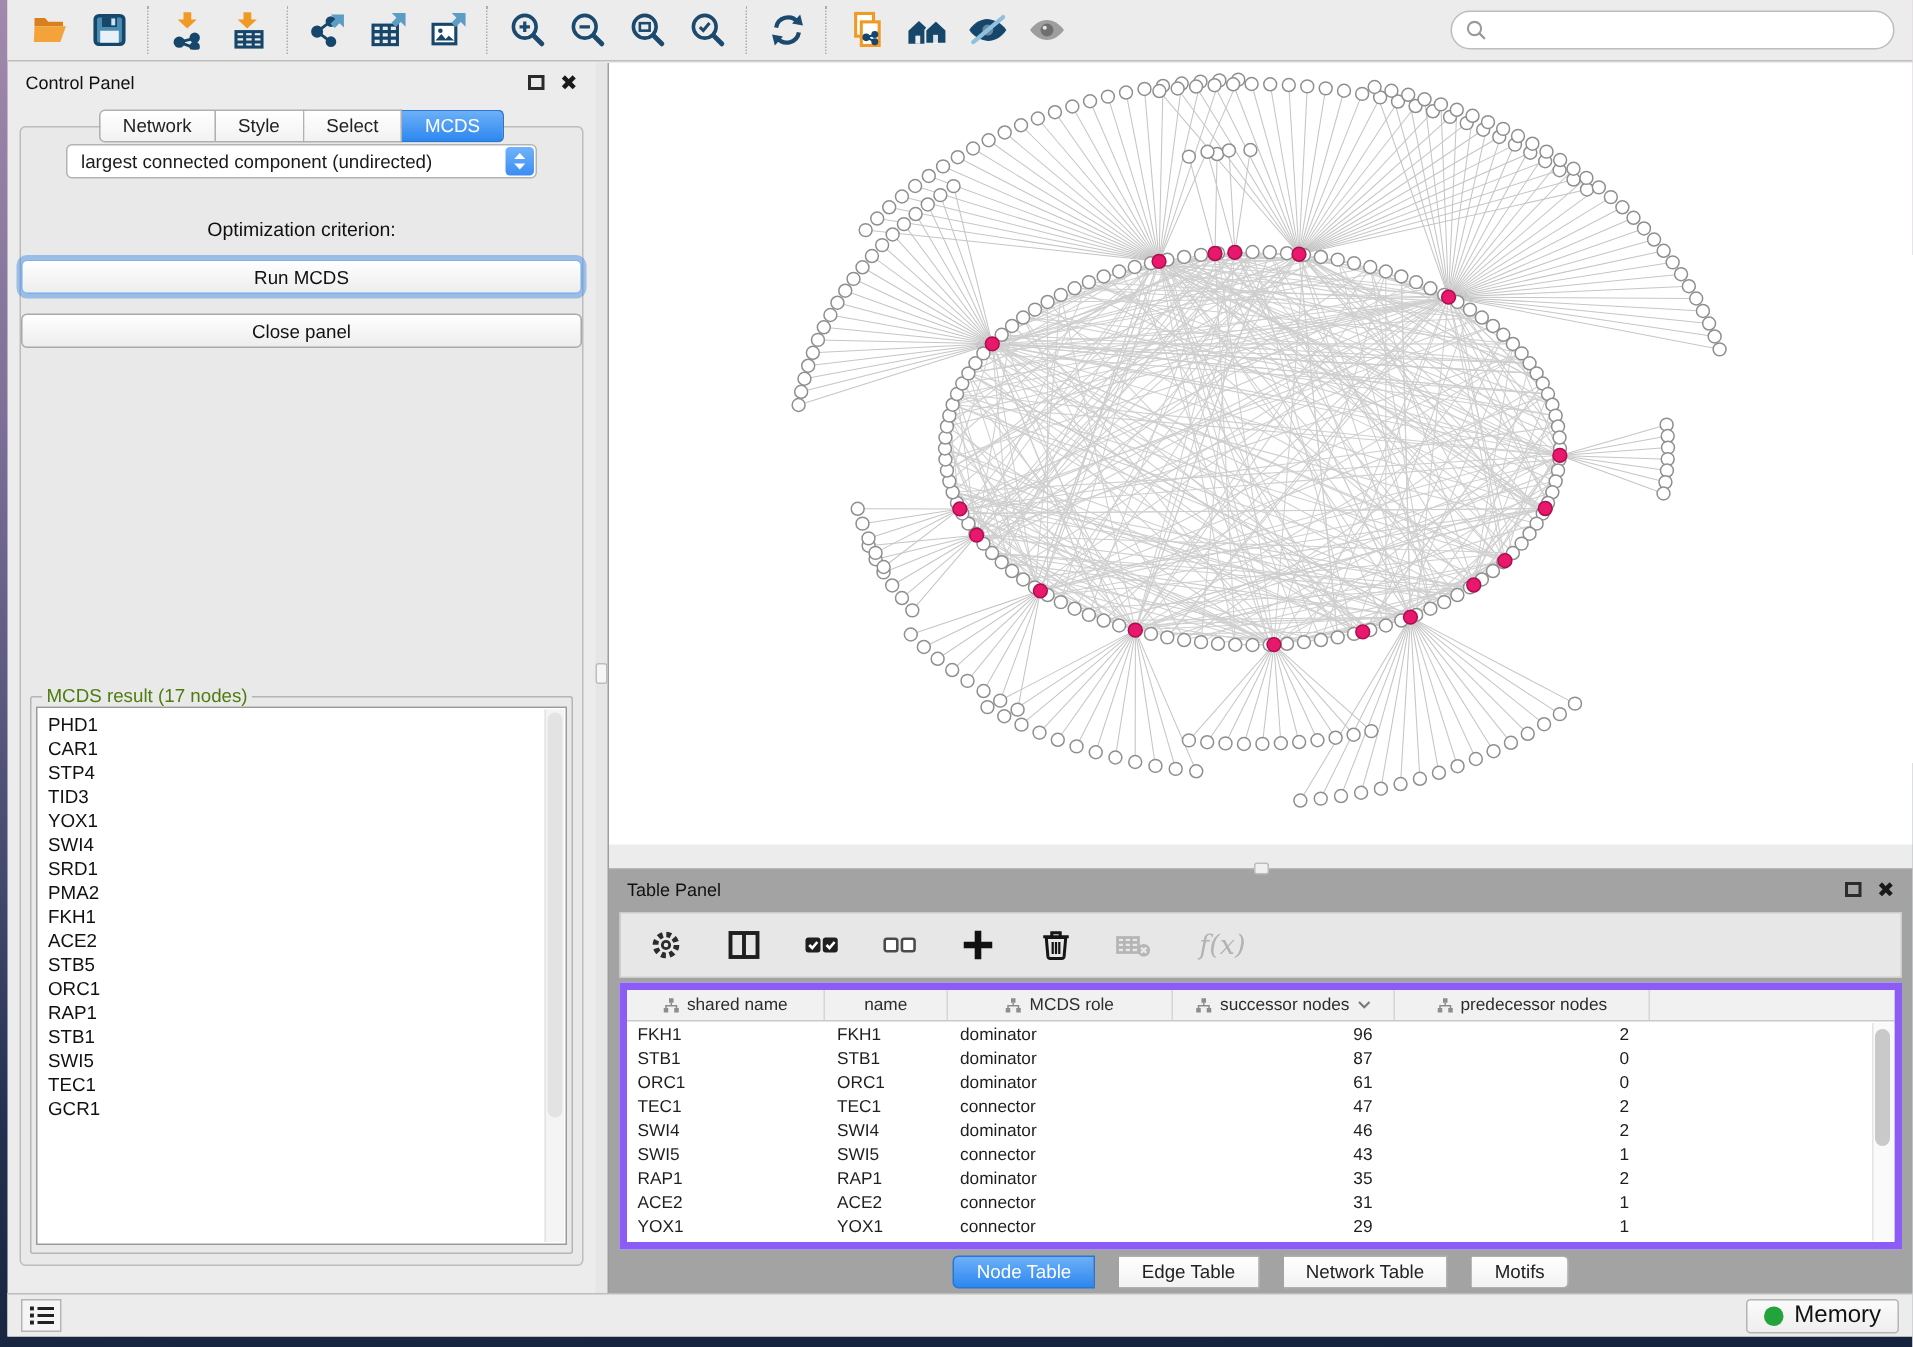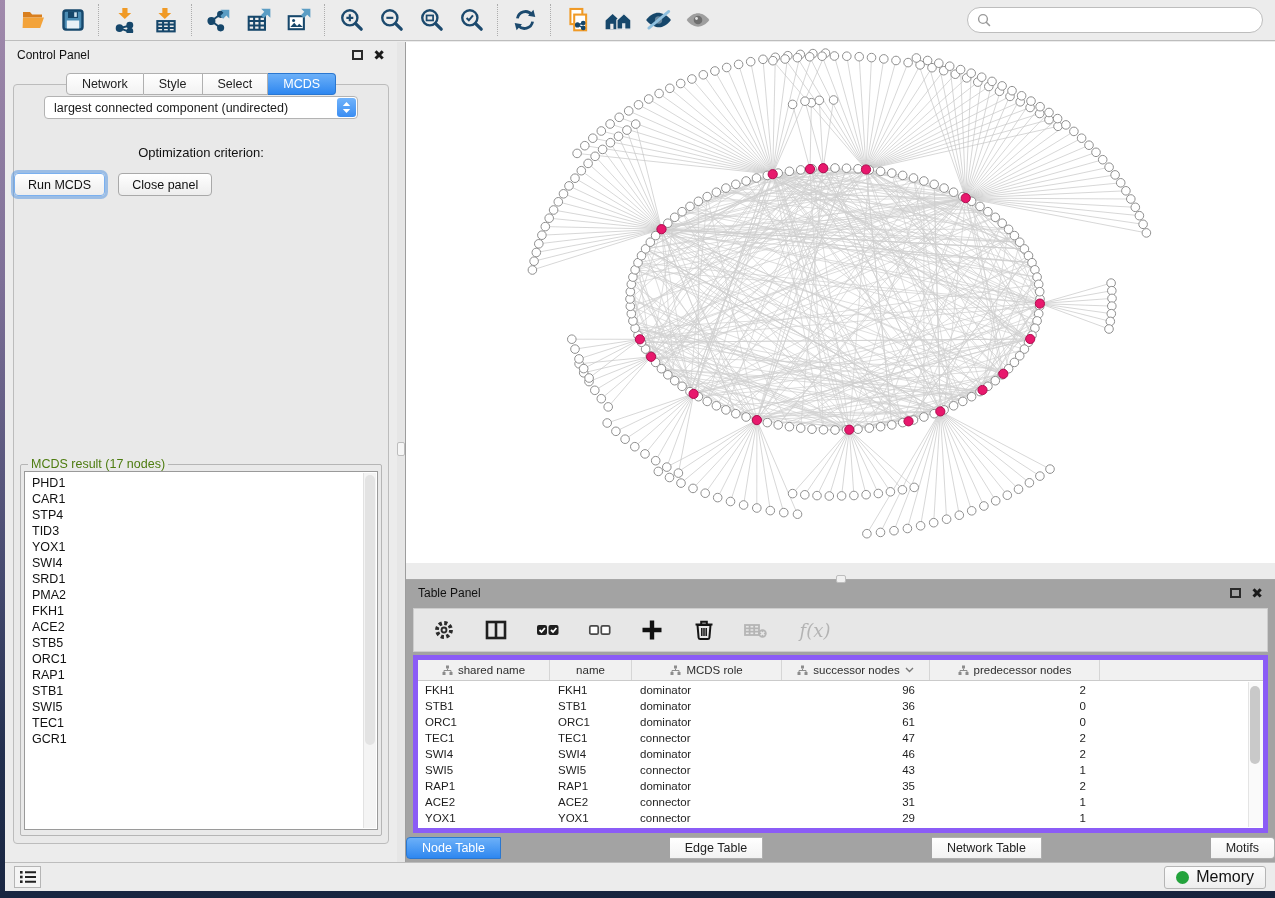--- a/index.html
+++ b/index.html
@@ -38,21 +38,21 @@
   .seg-tab.active { background:linear-gradient(#6cb0f8,#2e87f0); color:#fff; border-color:#2a77d0; }
   #cp-body { position:absolute; top:42px; left:8px; right:8px; bottom:18px;
     background:#e9e9e9; border:1px solid #bcbcbc; border-radius:4px; }
   #opt-label { margin-top:26px; text-align:center; font-size:13px; color:#111; }
   #selectbox { position:relative; margin:11px auto 0; width:314px; height:23px; background:#fff;
     border:1px solid #b3b3b3; border-radius:4px; display:flex; align-items:center;
     padding:0 24px 0 9px; font-size:12.5px; cursor:pointer; }
   #select-stepper { position:absolute; right:1px; top:1px; width:19px; height:19px;
     background:linear-gradient(#71b3fb,#3a8df2); border-radius:3px; display:flex; flex-direction:column;
     align-items:center; justify-content:center; gap:1px; }
-  .btn-row { display:flex; justify-content:flex-start; gap:13px; margin-top:13px; }
+  .btn-row { display:flex; justify-content:flex-start; gap:13px; margin-top:13px;flex-direction:column; }
   .mac-btn { height:23px; padding:0 13px; font-size:12.5px; color:#111;
     background:linear-gradient(#ffffff,#ededed); border:1px solid #a9a9a9; border-radius:4px; cursor:pointer; }
   .mac-btn.focused { border-color:#7ab0ef; box-shadow:0 0 0 3px rgba(77,145,226,.5); }
   #mcds-fieldset { position:absolute; left:6px; right:6px; top:372px; bottom:7px;
     border:1px solid #b5b5b5; border-radius:2px; padding:0 3px 3px 3px; }
   #mcds-fieldset legend { font-size:12.5px; padding:0 3px; margin-left:4px; color:#4d7c0f; }
   #mcds-listwrap { position:relative; width:100%; height:calc(100% - 2px); background:#fff; border:1px solid #9a9a9a; overflow:hidden; }
   #mcds-list { list-style:none; padding:3px 0 0 7px; font-size:12.5px; line-height:16px; color:#111; }
   .vtrack { position:absolute; top:1px; bottom:1px; right:1px; width:13px; background:#f4f4f4; border-left:1px solid #e2e2e2; }
   .vthumb { position:absolute; left:1px; width:10px; background:#c9c9c9; border-radius:5px; }
@@ -91,21 +91,21 @@
   #tp-headrow { display:flex; height:21px; background:#f1f1f1; border-bottom:1px solid #cbcbcb; }
   .hcell { display:flex; align-items:center; justify-content:center; gap:5px; font-size:11.5px; color:#2d2d2d;
     border-right:1px solid #d6d6d6; position:relative; cursor:pointer; }
   .hcell.filler { flex:1; border-right:none; cursor:default; }
   #tp-rows { position:absolute; top:22px; left:0; right:15px; bottom:0; }
   .trow { display:flex; height:16px; align-items:center; }
   .tcell { font-size:11.5px; color:#1e1e1e; overflow:hidden; white-space:nowrap; }
   .al { text-align:left; } .ar { text-align:right; }
   #tp-scroll { position:absolute; top:22px; right:0; bottom:1px; width:15px; background:#fafafa; border-left:1px solid #e4e4e4; }
   #tp-thumb { top:4px; height:78px; }
-  #tp-tabs { height:29px; display:flex; justify-content:space-between; align-items:center;gap:16px; }
+  #tp-tabs { height:29px; display:flex; justify-content:center; align-items:center;gap:16px; }
 
   
   #status-bar { position:absolute; left:0; right:0; bottom:0; height:29px; background:#ececec;
     border-top:1px solid #bdbdbd; display:flex; align-items:center; padding:0 9px; }
   #list-btn { width:27px; height:22px; background:#f5f5f5; border:1px solid #b5b5b5;
     display:flex; align-items:center; justify-content:center; cursor:pointer; }
   #memory-btn { margin-left:auto; height:23px; border:1px solid #b5b5b5; border-radius:3px;
     background:linear-gradient(#fbfbfb,#eeeeee); display:flex; align-items:center; gap:7px;
     padding:0 11px; font-size:16px; color:#111; cursor:pointer; }
   #memory-dot { width:13px; height:13px; border-radius:50%; }
@@ -1309,21 +1309,21 @@
                   <div class="tcell al" style="width: 132px; padding-left: 7px;">FKH1</div>
                   <div class="tcell al" style="width: 82px; padding-left: 8px;">FKH1</div>
                   <div class="tcell al" style="width: 150px; padding-left: 8px;">dominator</div>
                   <div class="tcell ar" style="width: 148px; padding-right: 15px;">96</div>
                   <div class="tcell ar" style="width: 170px; padding-right: 14px;">2</div>
                 </div>
                 <div class="trow">
                   <div class="tcell al" style="width: 132px; padding-left: 7px;">STB1</div>
                   <div class="tcell al" style="width: 82px; padding-left: 8px;">STB1</div>
                   <div class="tcell al" style="width: 150px; padding-left: 8px;">dominator</div>
-                  <div class="tcell ar" style="width: 148px; padding-right: 15px;">36</div>
+                  <div class="tcell ar" style="width: 148px; padding-right: 15px;">87</div>
                   <div class="tcell ar" style="width: 170px; padding-right: 14px;">0</div>
                 </div>
                 <div class="trow">
                   <div class="tcell al" style="width: 132px; padding-left: 7px;">ORC1</div>
                   <div class="tcell al" style="width: 82px; padding-left: 8px;">ORC1</div>
                   <div class="tcell al" style="width: 150px; padding-left: 8px;">dominator</div>
                   <div class="tcell ar" style="width: 148px; padding-right: 15px;">61</div>
                   <div class="tcell ar" style="width: 170px; padding-right: 14px;">0</div>
                 </div>
                 <div class="trow">

